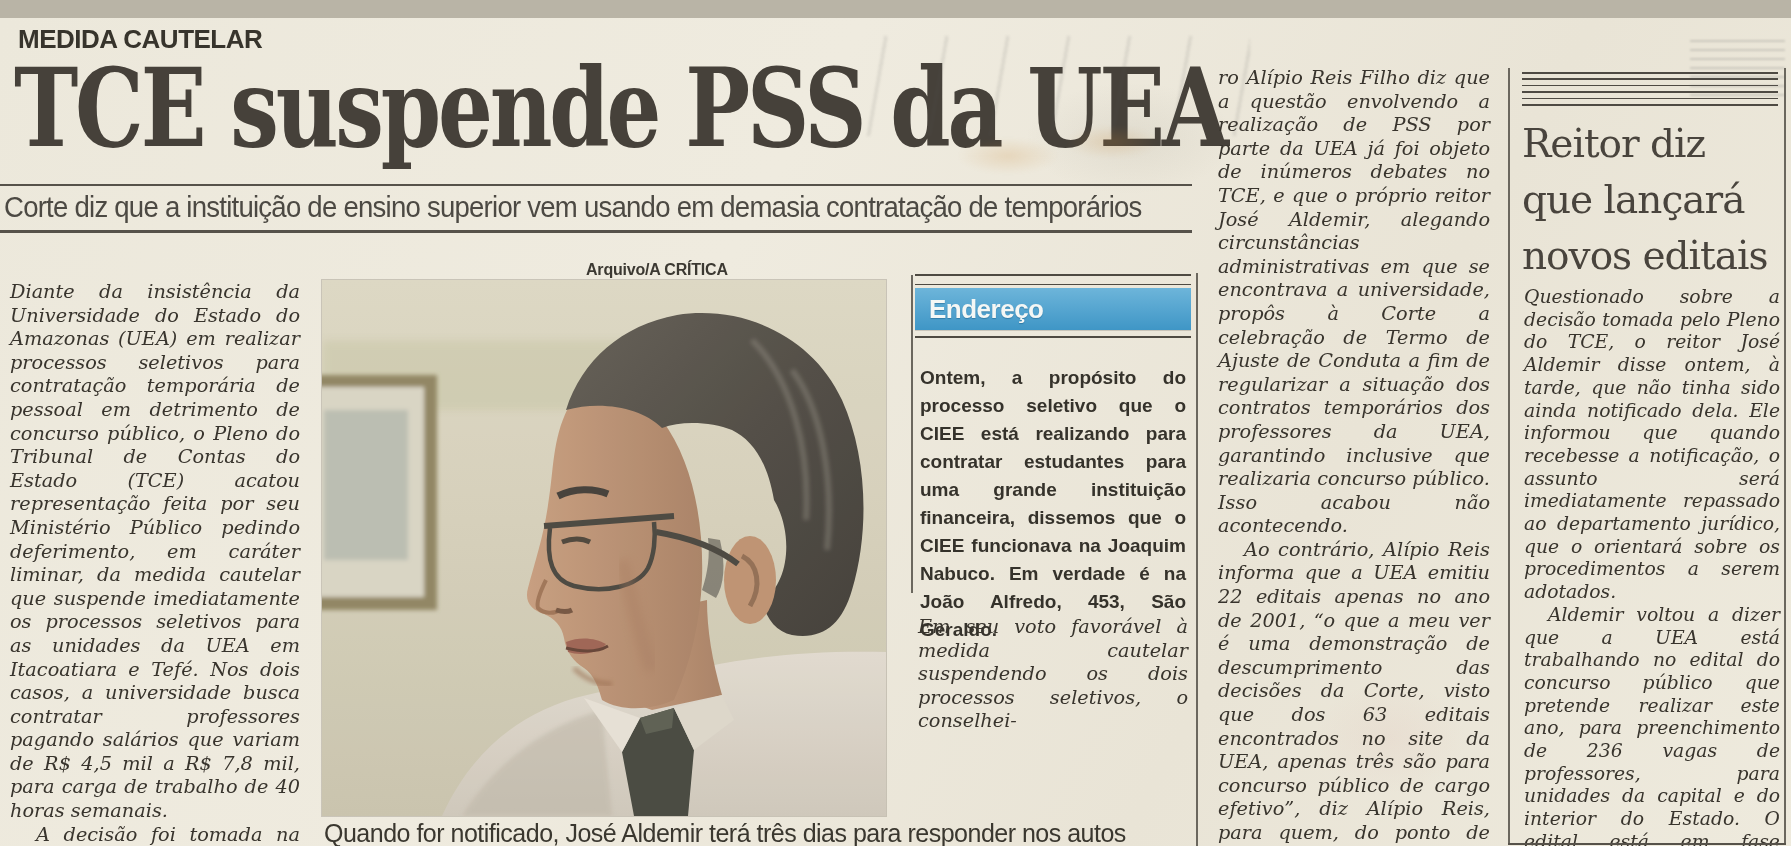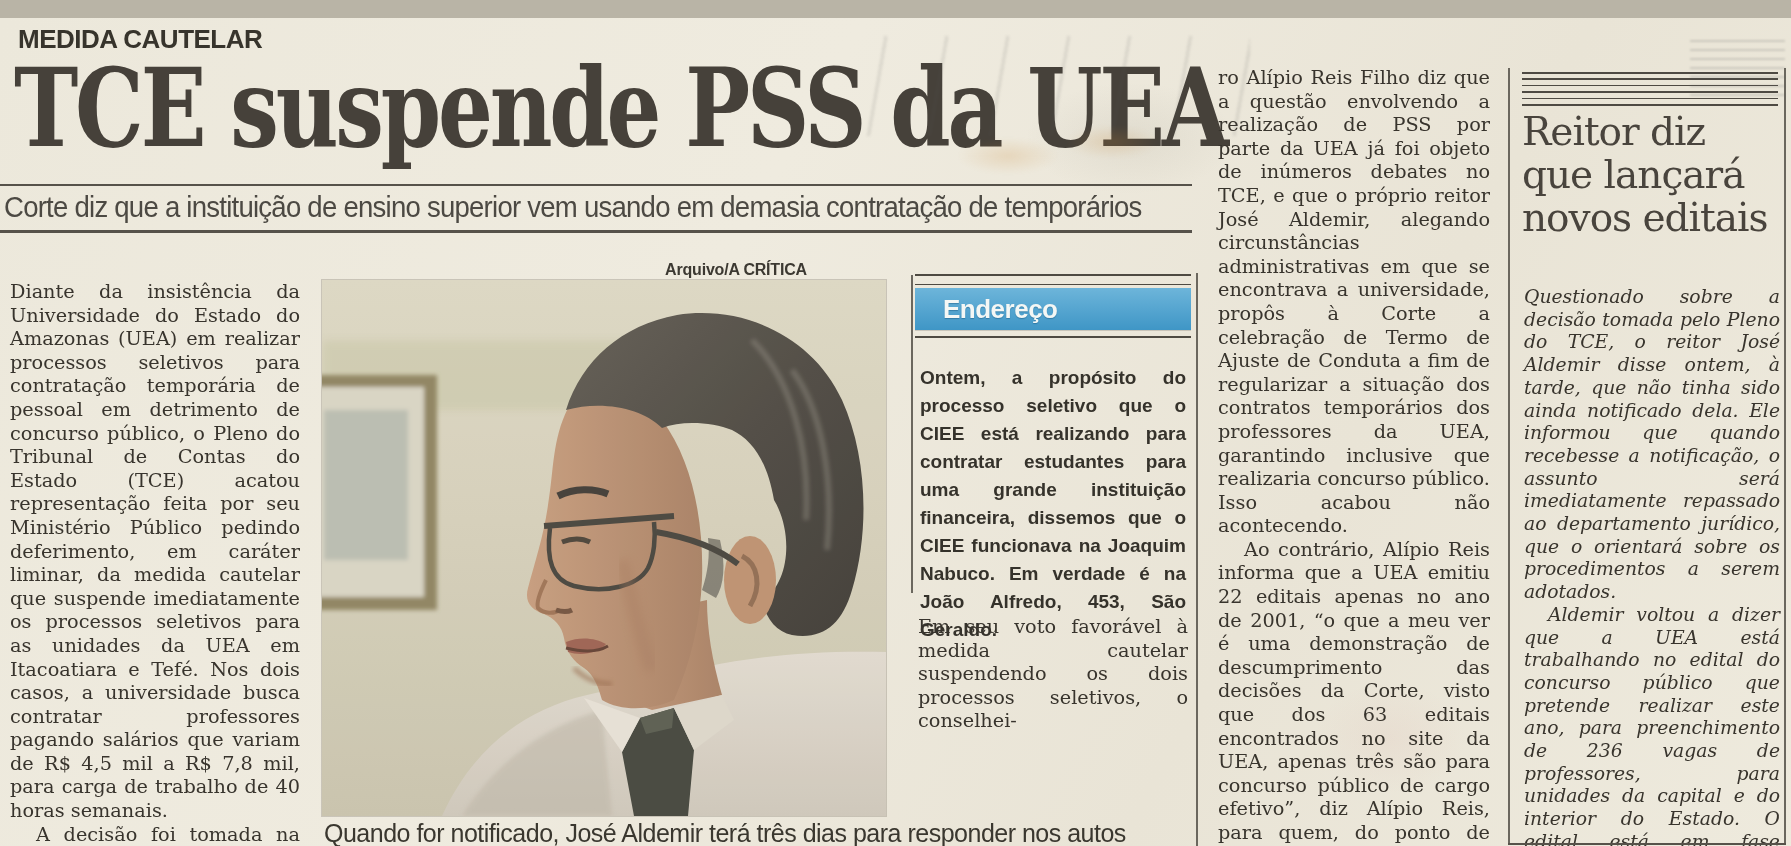--- a/index.html
+++ b/index.html
@@ -29,28 +29,28 @@
   }
   .subrule-top{position:absolute;left:0;top:166px;width:1192px;height:2px;background:#56524a;}
   .subrule-bot{position:absolute;left:0;top:212px;width:1192px;height:2.5px;background:#56524a;}
   .subheadline{
     position:absolute;left:4px;top:173px;width:1260px;
     font-family:"Liberation Sans",sans-serif;font-size:29px;color:#4c4943;
     letter-spacing:-0.8px;white-space:nowrap;transform:scaleX(.95);transform-origin:left top;
   }
 
   .bodycol{position:absolute;text-align:justify;font-size:19.3px;line-height:23.6px;color:#38342d;}
-  .bodycol p{margin:0;}
+  .bodycol p{margin:0;font-style:italic;}
   .bodycol p + p{text-indent:26px;}
   #col1{left:10px;top:262px;width:290px;}
   #col2{left:918px;top:597px;width:270px;}
   #col3{left:1218px;top:48px;width:272px;}
 
   .photo-credit{
-    position:absolute;left:586px;top:243px;width:300px;text-align:center;
+    position:absolute;left:586px;top:243px;width:300px;text-align:left;
     font-family:"Liberation Sans",sans-serif;font-weight:bold;font-size:16px;color:#3c3932;
     letter-spacing:-0.2px;
   }
   .photo{
     position:absolute;left:322px;top:262px;width:564px;height:536px;
     background:#cfcab6;box-shadow:0 0 0 1px rgba(90,85,70,.25);
   }
   .caption{
     position:absolute;left:324px;top:801px;width:620px;
     font-family:"Liberation Sans",sans-serif;font-weight:500;font-size:25px;
@@ -59,21 +59,21 @@
 
   
   .vrule{position:absolute;background:#6b675e;width:1.6px;}
   #vrule-box-left{left:911px;top:257px;height:318px;}
   #vrule-col23{left:1196px;top:255px;height:591px;}
   .corr-doublerule{position:absolute;left:915px;top:256px;width:276px;height:8px;
     border-top:2px solid #4e4a42;border-bottom:1.5px solid #4e4a42;}
   .corr-title{
     position:absolute;left:915px;top:270px;width:276px;height:42px;
     background:linear-gradient(#6db5da,#3f96c6);
-    display:flex;align-items:center;box-sizing:border-box;padding-left:28px;
+    display:flex;align-items:center;box-sizing:border-box;padding-left:14px;
     box-shadow:0 1px 0 rgba(0,0,0,.15);
   }
   .corr-title span{
     font-family:"Liberation Sans",sans-serif;font-weight:bold;font-size:26px;color:#f4f7f5;
     letter-spacing:-0.5px;text-shadow:0 1px 1px rgba(0,60,100,.35);
   }
   .corr-rule{position:absolute;left:915px;top:318px;width:276px;height:1.6px;background:#4e4a42;}
   .corr-body{
     position:absolute;left:920px;top:346px;width:266px;text-align:justify;
     font-family:"Liberation Sans",sans-serif;font-weight:bold;font-size:19px;line-height:28px;
@@ -81,22 +81,22 @@
   }
 
   
   #vrule-sb-left{left:1508px;top:50px;height:776px;}
   #vrule-sb-right{left:1784px;top:50px;height:776px;}
   .sb-lines{
     position:absolute;left:1522px;top:54px;width:256px;height:34px;
     background:repeating-linear-gradient(to bottom,#4e4a43 0,#4e4a43 1.6px,transparent 1.6px,transparent 6.4px);
   }
   .sb-headline{
-    position:absolute;left:1522px;top:92px;width:260px;
-    font-family:"DejaVu Serif",serif;font-weight:normal;font-size:39px;line-height:43px;
+    position:absolute;left:1522px;top:98px;width:260px;
+    font-family:"DejaVu Serif",serif;font-weight:normal;font-size:39px;line-height:56px;
     color:#49443d;letter-spacing:-1px;
   }
   .sb-body{
     position:absolute;left:1524px;top:268px;width:256px;text-align:justify;
     font-size:18.8px;line-height:22.7px;color:#38342d;
   }
   .sb-body p{margin:0;font-style:italic;}
   .sb-body p + p{text-indent:24px;}
   .sb-rule-bottom{position:absolute;left:1508px;top:825px;width:278px;height:1.6px;background:#56524a;}
 

